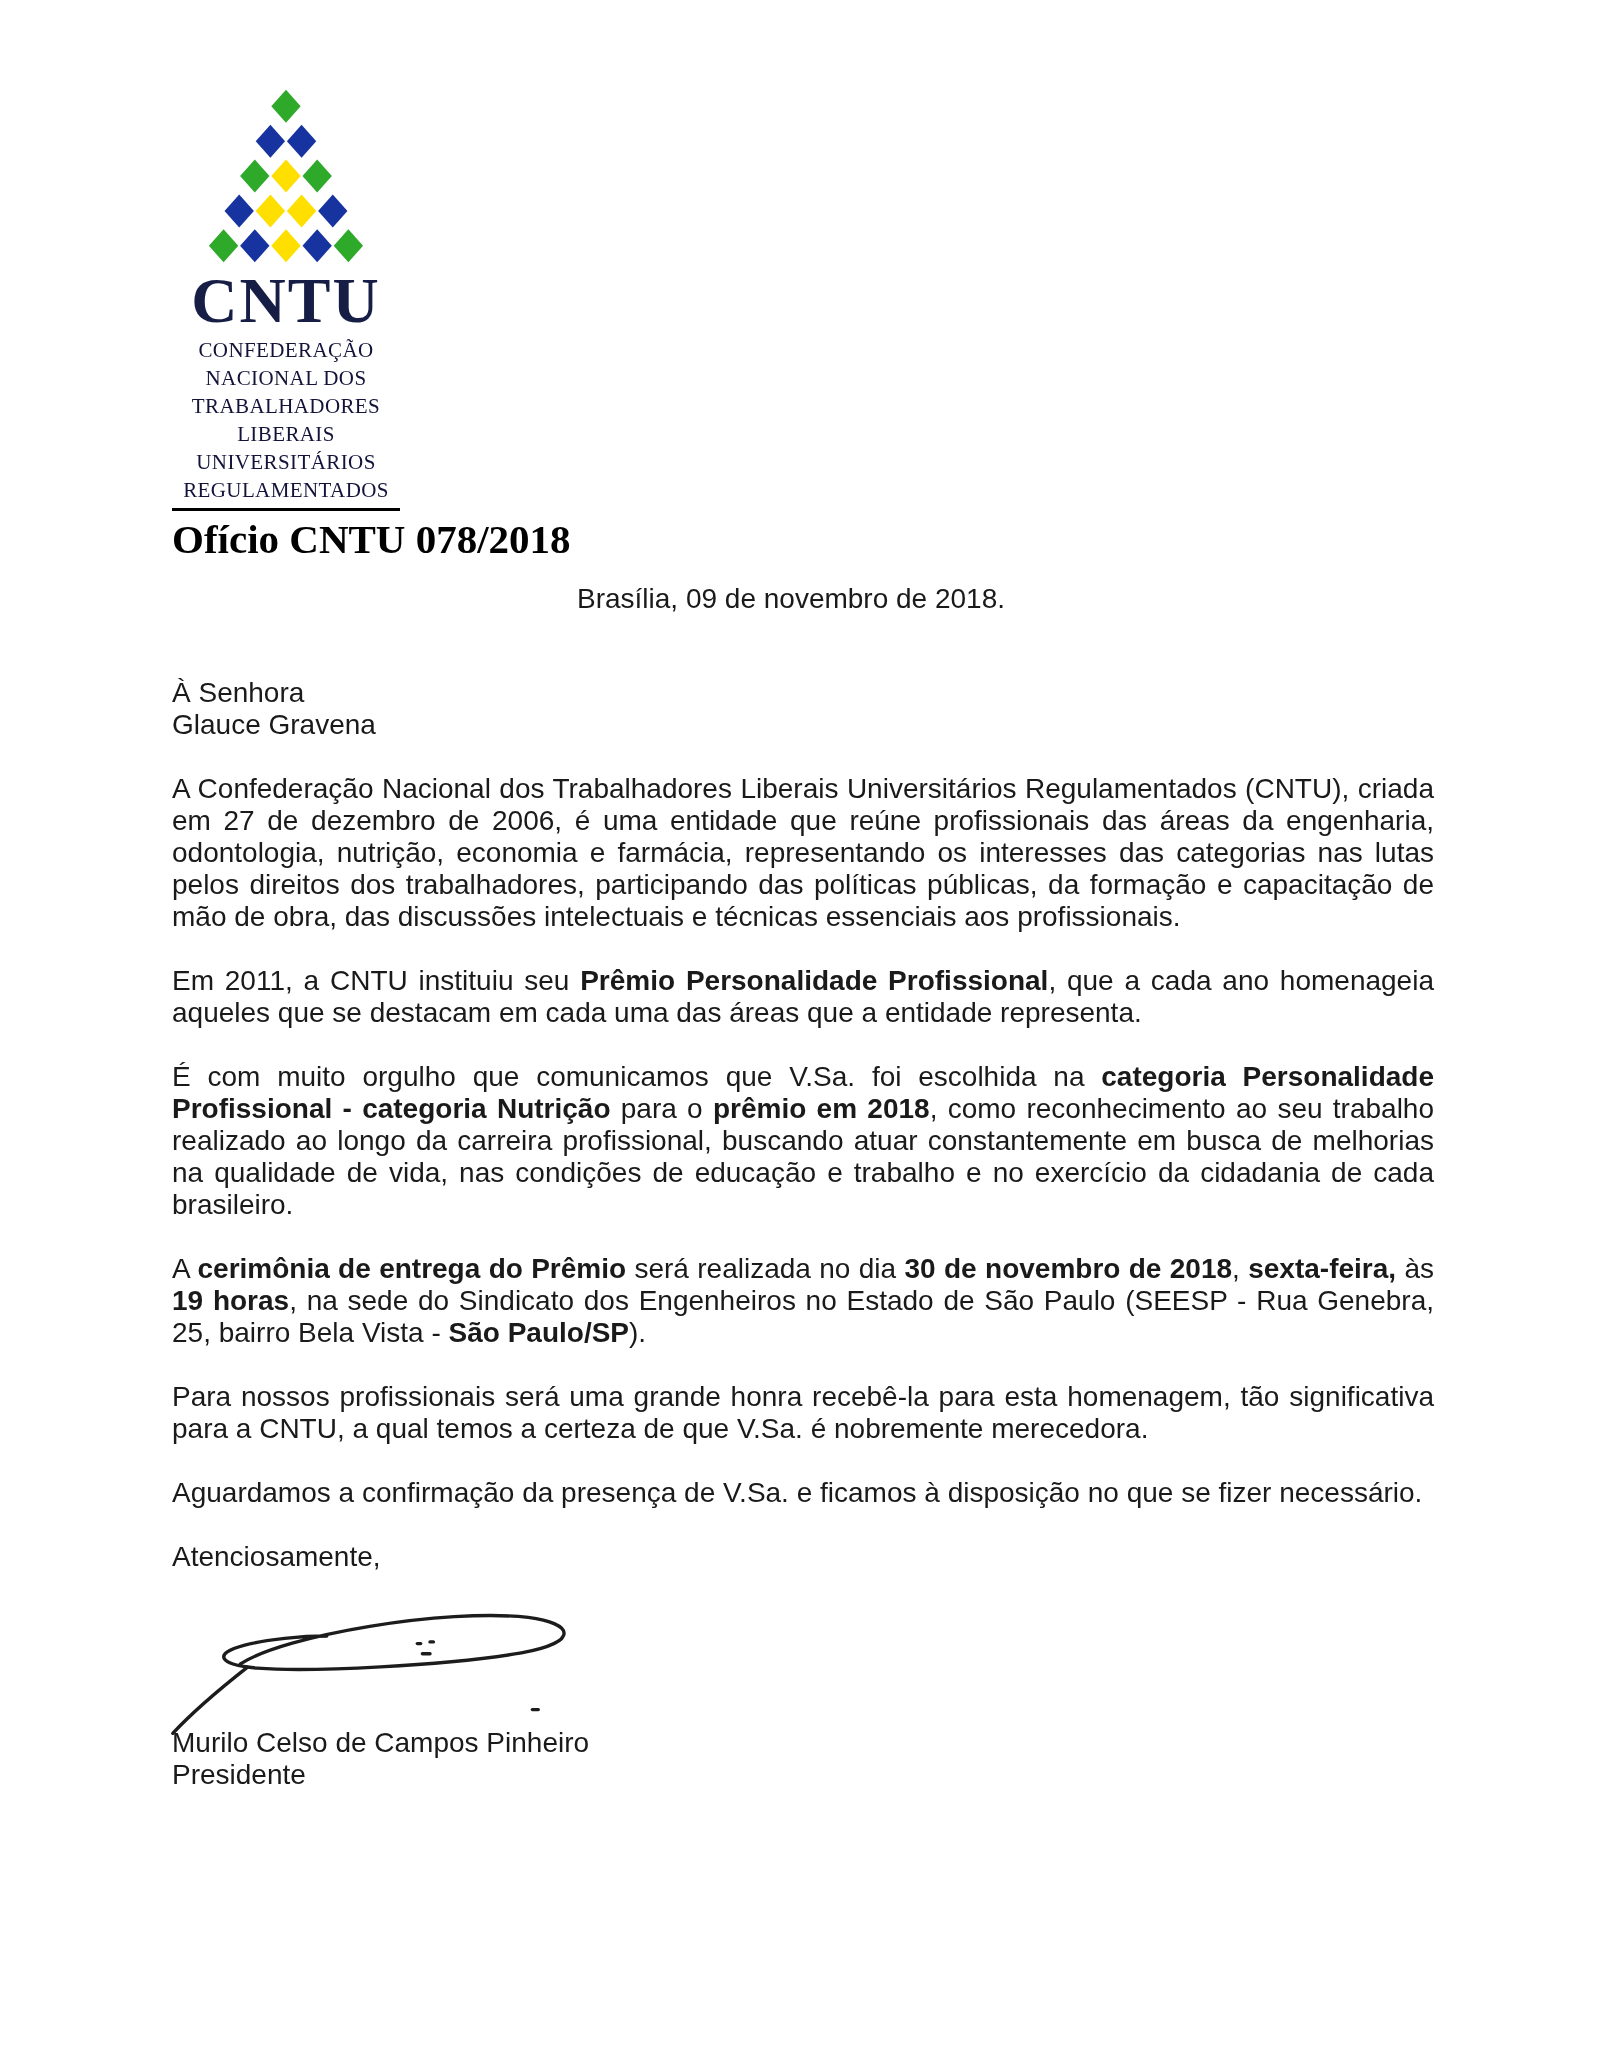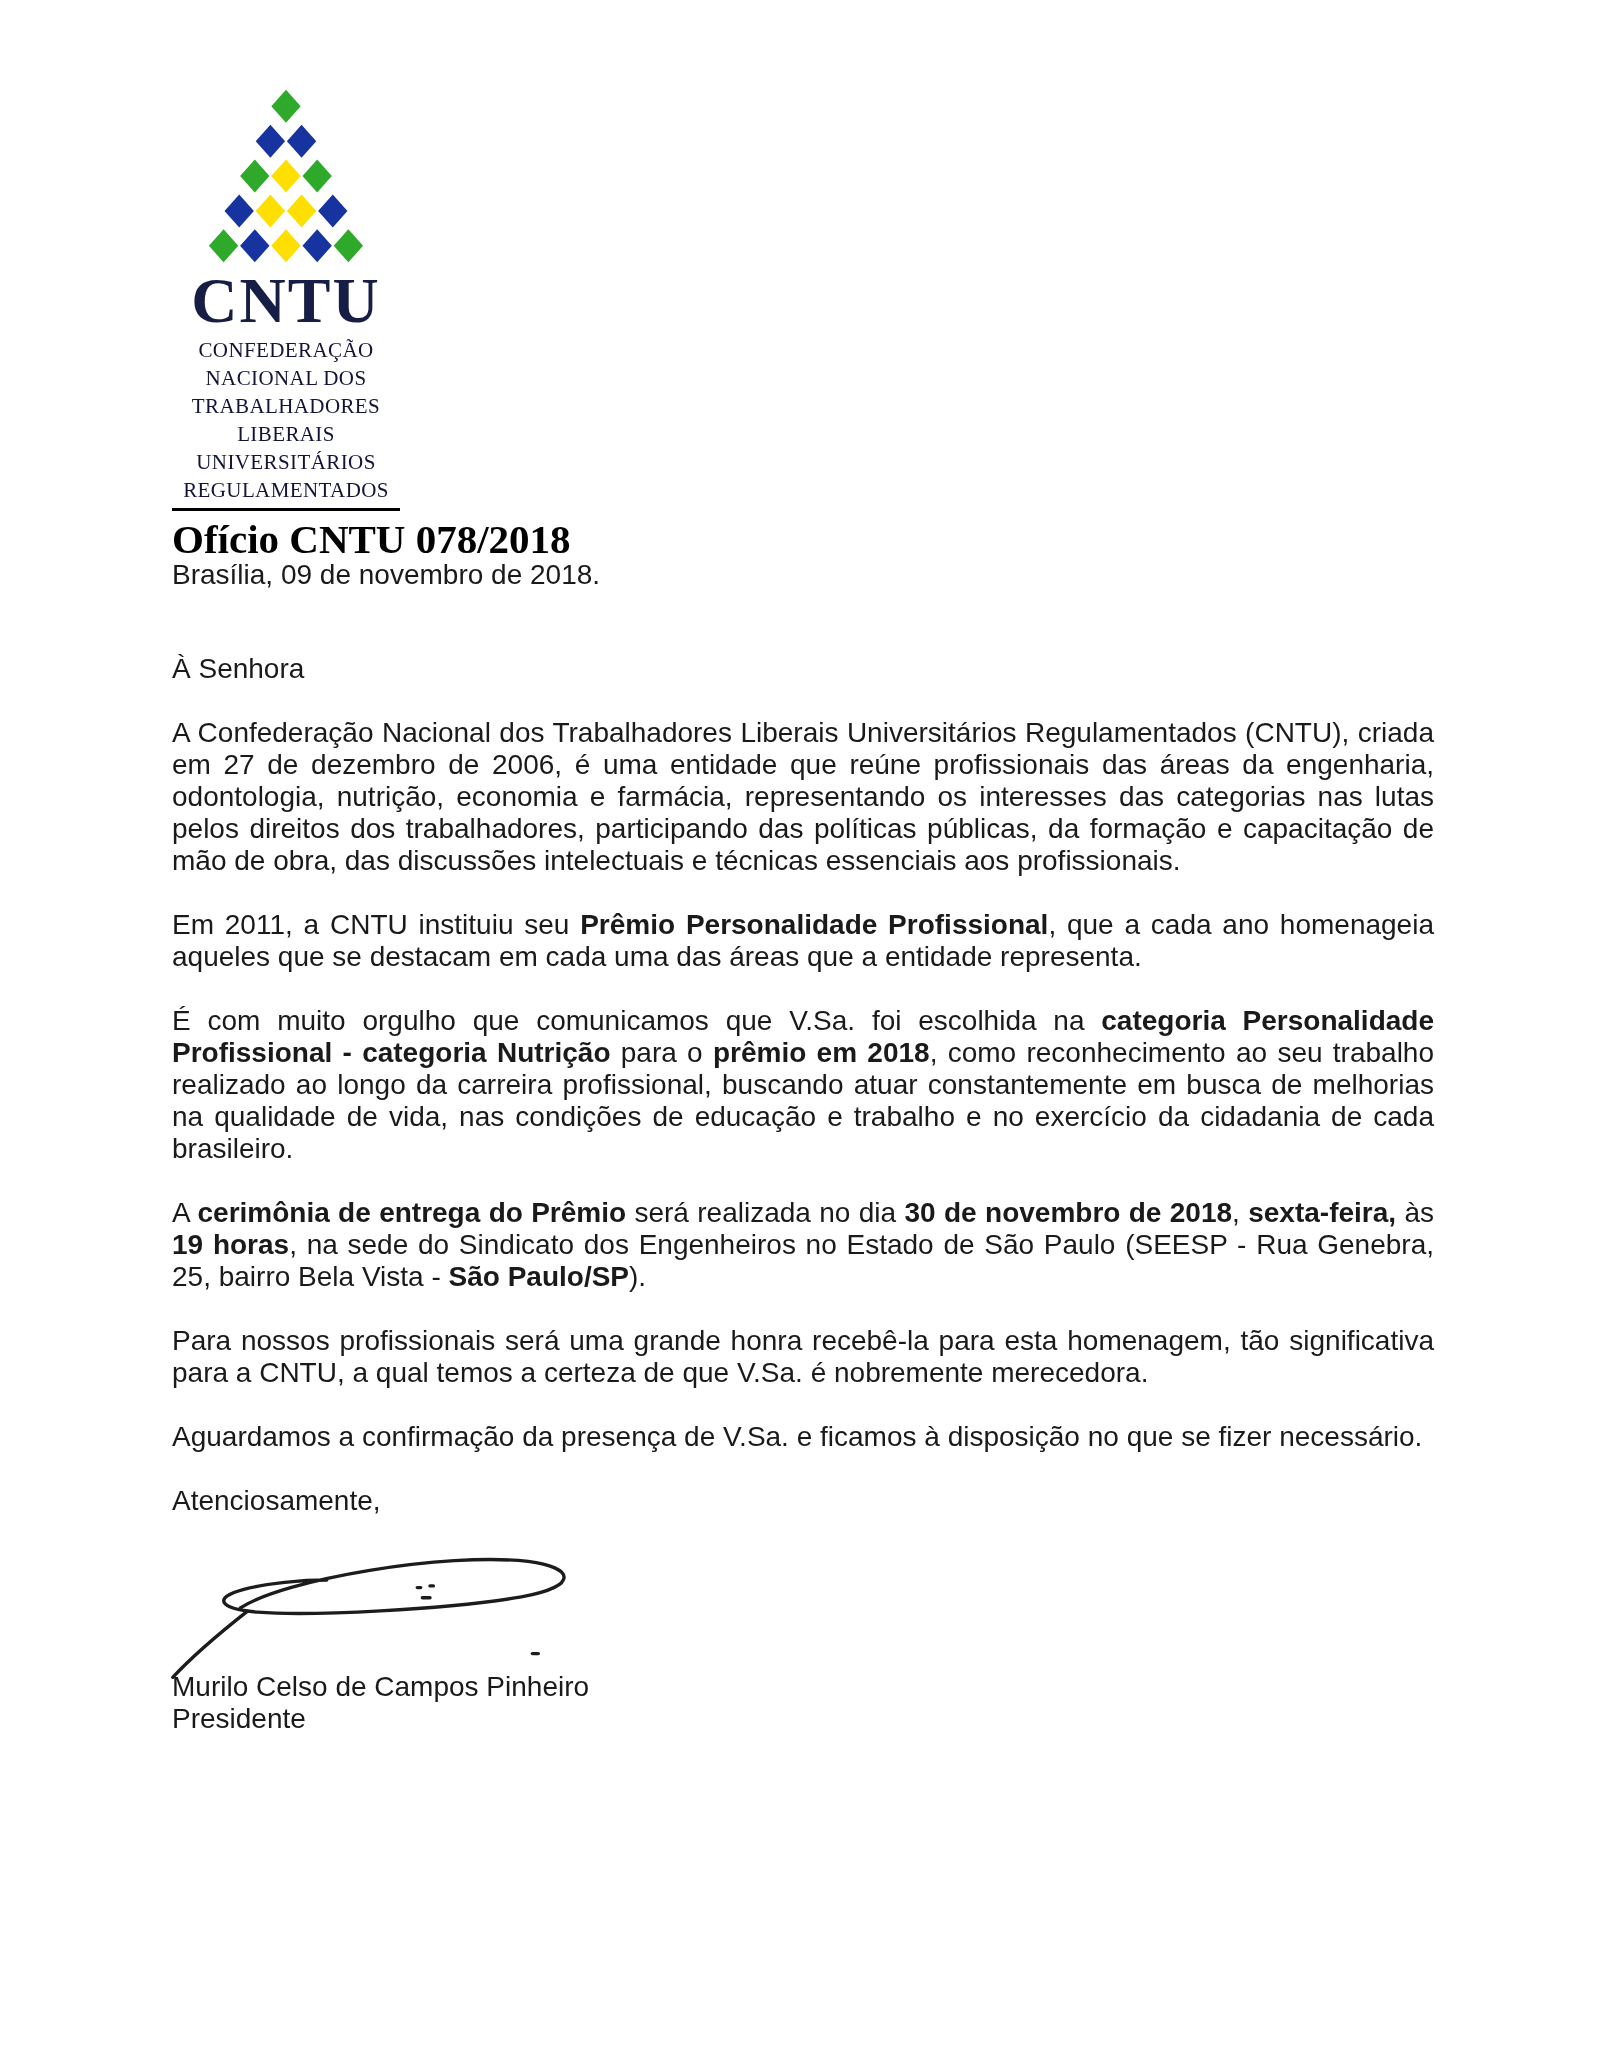--- a/index.html
+++ b/index.html
@@ -55,22 +55,22 @@
     margin-top: 8px;
     font-family: "Liberation Serif", "DejaVu Serif", serif;
     font-weight: bold;
     font-size: 41px;
     line-height: 40px;
     color: #000000;
     white-space: nowrap;
     text-align: left;
   }
   .date-line {
-    margin-top: 0;
-    text-align: left;
+    margin-top: 24px;
+    text-align: center;
     padding-right: 24px;
     font-size: 28px;
     line-height: 33px;
     color: #1a1a1a;
   }
 
   
   .body-text {
     font-size: 28px;
     line-height: 32px;
@@ -162,20 +162,21 @@
     </div>
     <div class="logo-rule"></div>
     <div class="reference">Ofício CNTU 078/2018</div>
   </div>
 
   <div class="date-line body-text">Brasília, 09 de novembro de 2018.</div>
 
   <div class="body-text">
     <div class="recipient">
       <div>À Senhora</div>
+      <div>Glauce Gravena</div>
     </div>
 
 
     <p class="para"><span>A Confederação Nacional dos Trabalhadores Liberais Universitários Regulamentados (CNTU), criada em 27 de dezembro de 2006, é uma entidade que reúne profissionais das áreas da engenharia, odontologia, nutrição, economia e farmácia, representando os interesses das categorias nas lutas pelos direitos dos trabalhadores, participando das políticas públicas, da formação e capacitação de mão de obra, das discussões intelectuais e técnicas essenciais aos profissionais.</span></p>
     <p class="para"><span>Em 2011, a CNTU instituiu seu </span><span class="b">Prêmio Personalidade Profissional</span><span>, que a cada ano homenageia aqueles que se destacam em cada uma das áreas que a entidade representa.</span></p>
     <p class="para"><span>É com muito orgulho que comunicamos que V.Sa. foi escolhida na </span><span class="b">categoria Personalidade Profissional - categoria Nutrição</span><span> para o </span><span class="b">prêmio em 2018</span><span>, como reconhecimento ao seu trabalho realizado ao longo da carreira profissional, buscando atuar constantemente em busca de melhorias na qualidade de vida, nas condições de educação e trabalho e no exercício da cidadania de cada brasileiro.</span></p>
     <p class="para"><span>A </span><span class="b">cerimônia de entrega do Prêmio</span><span> será realizada no dia </span><span class="b">30 de novembro de 2018</span><span>, </span><span class="b">sexta-feira,</span><span> às </span><span class="b">19 horas</span><span>, na sede do Sindicato dos Engenheiros no Estado de São Paulo (SEESP - Rua Genebra, 25, bairro Bela Vista - </span><span class="b">São Paulo/SP</span><span>).</span></p>
     <p class="para"><span>Para nossos profissionais será uma grande honra recebê-la para esta homenagem, tão significativa para a CNTU, a qual temos a certeza de que V.Sa. é nobremente merecedora.</span></p>
     <p class="para"><span>Aguardamos a confirmação da presença de V.Sa. e ficamos à disposição no que se fizer necessário.</span></p>
 

